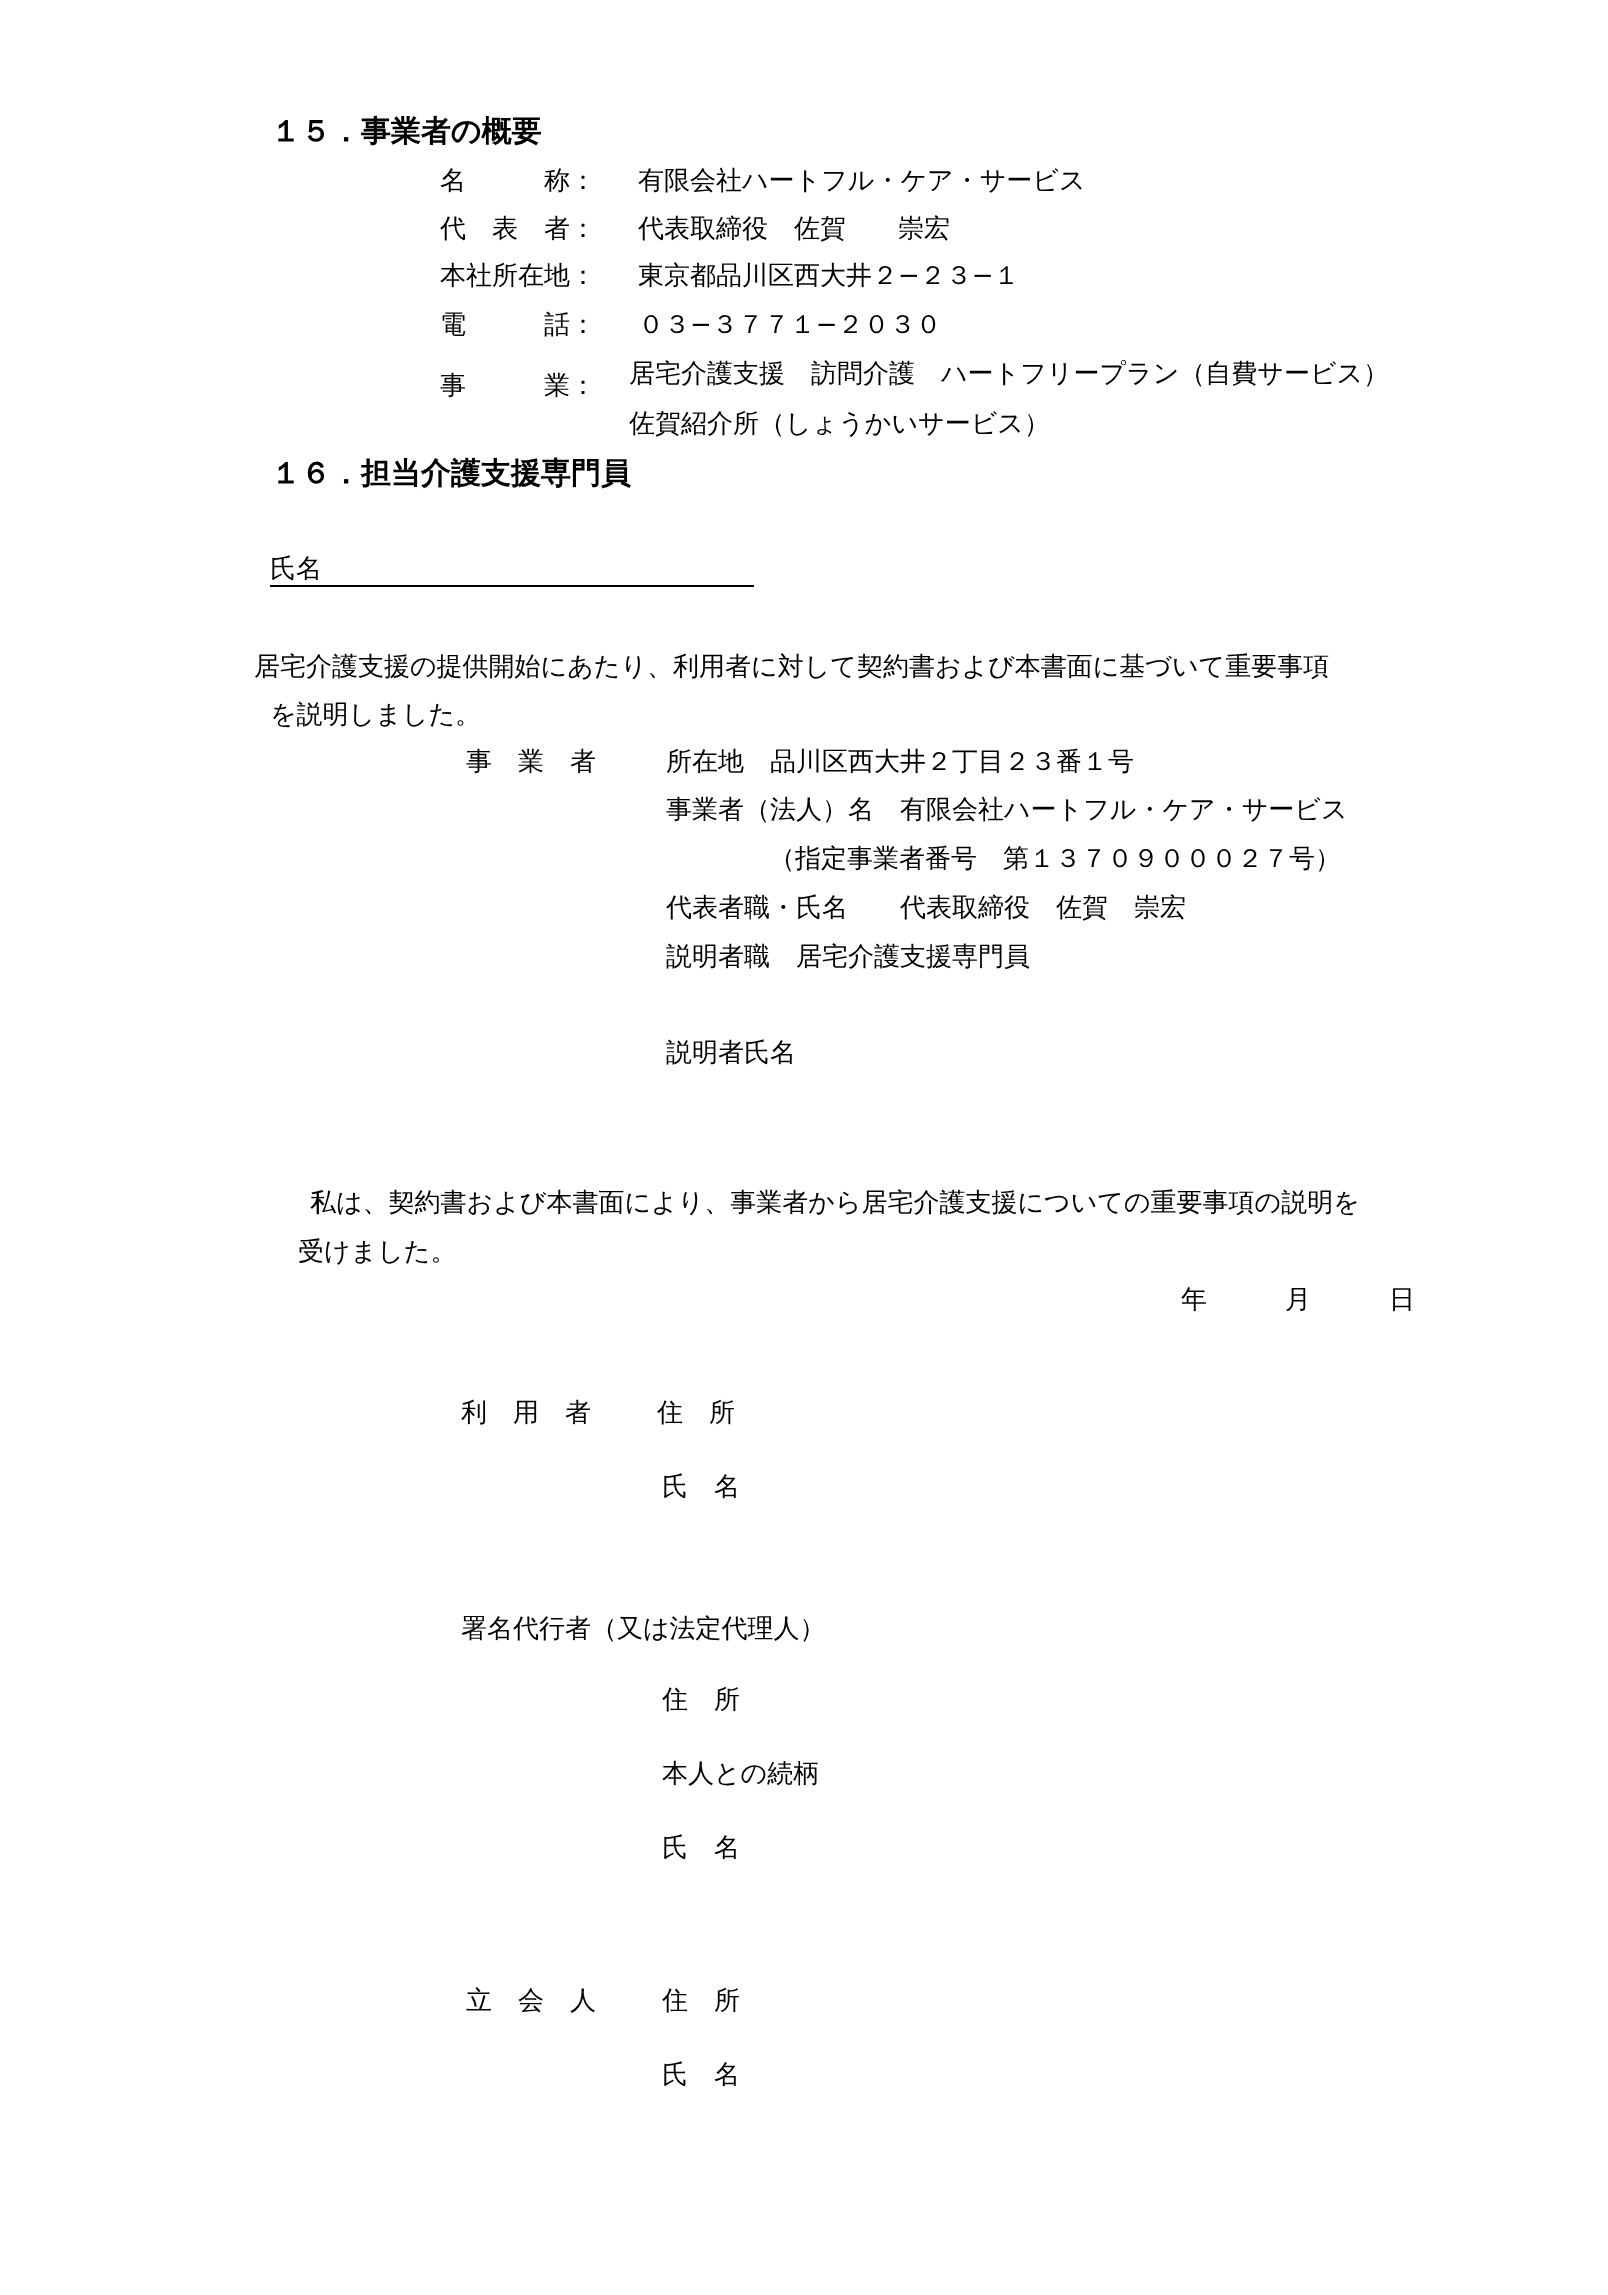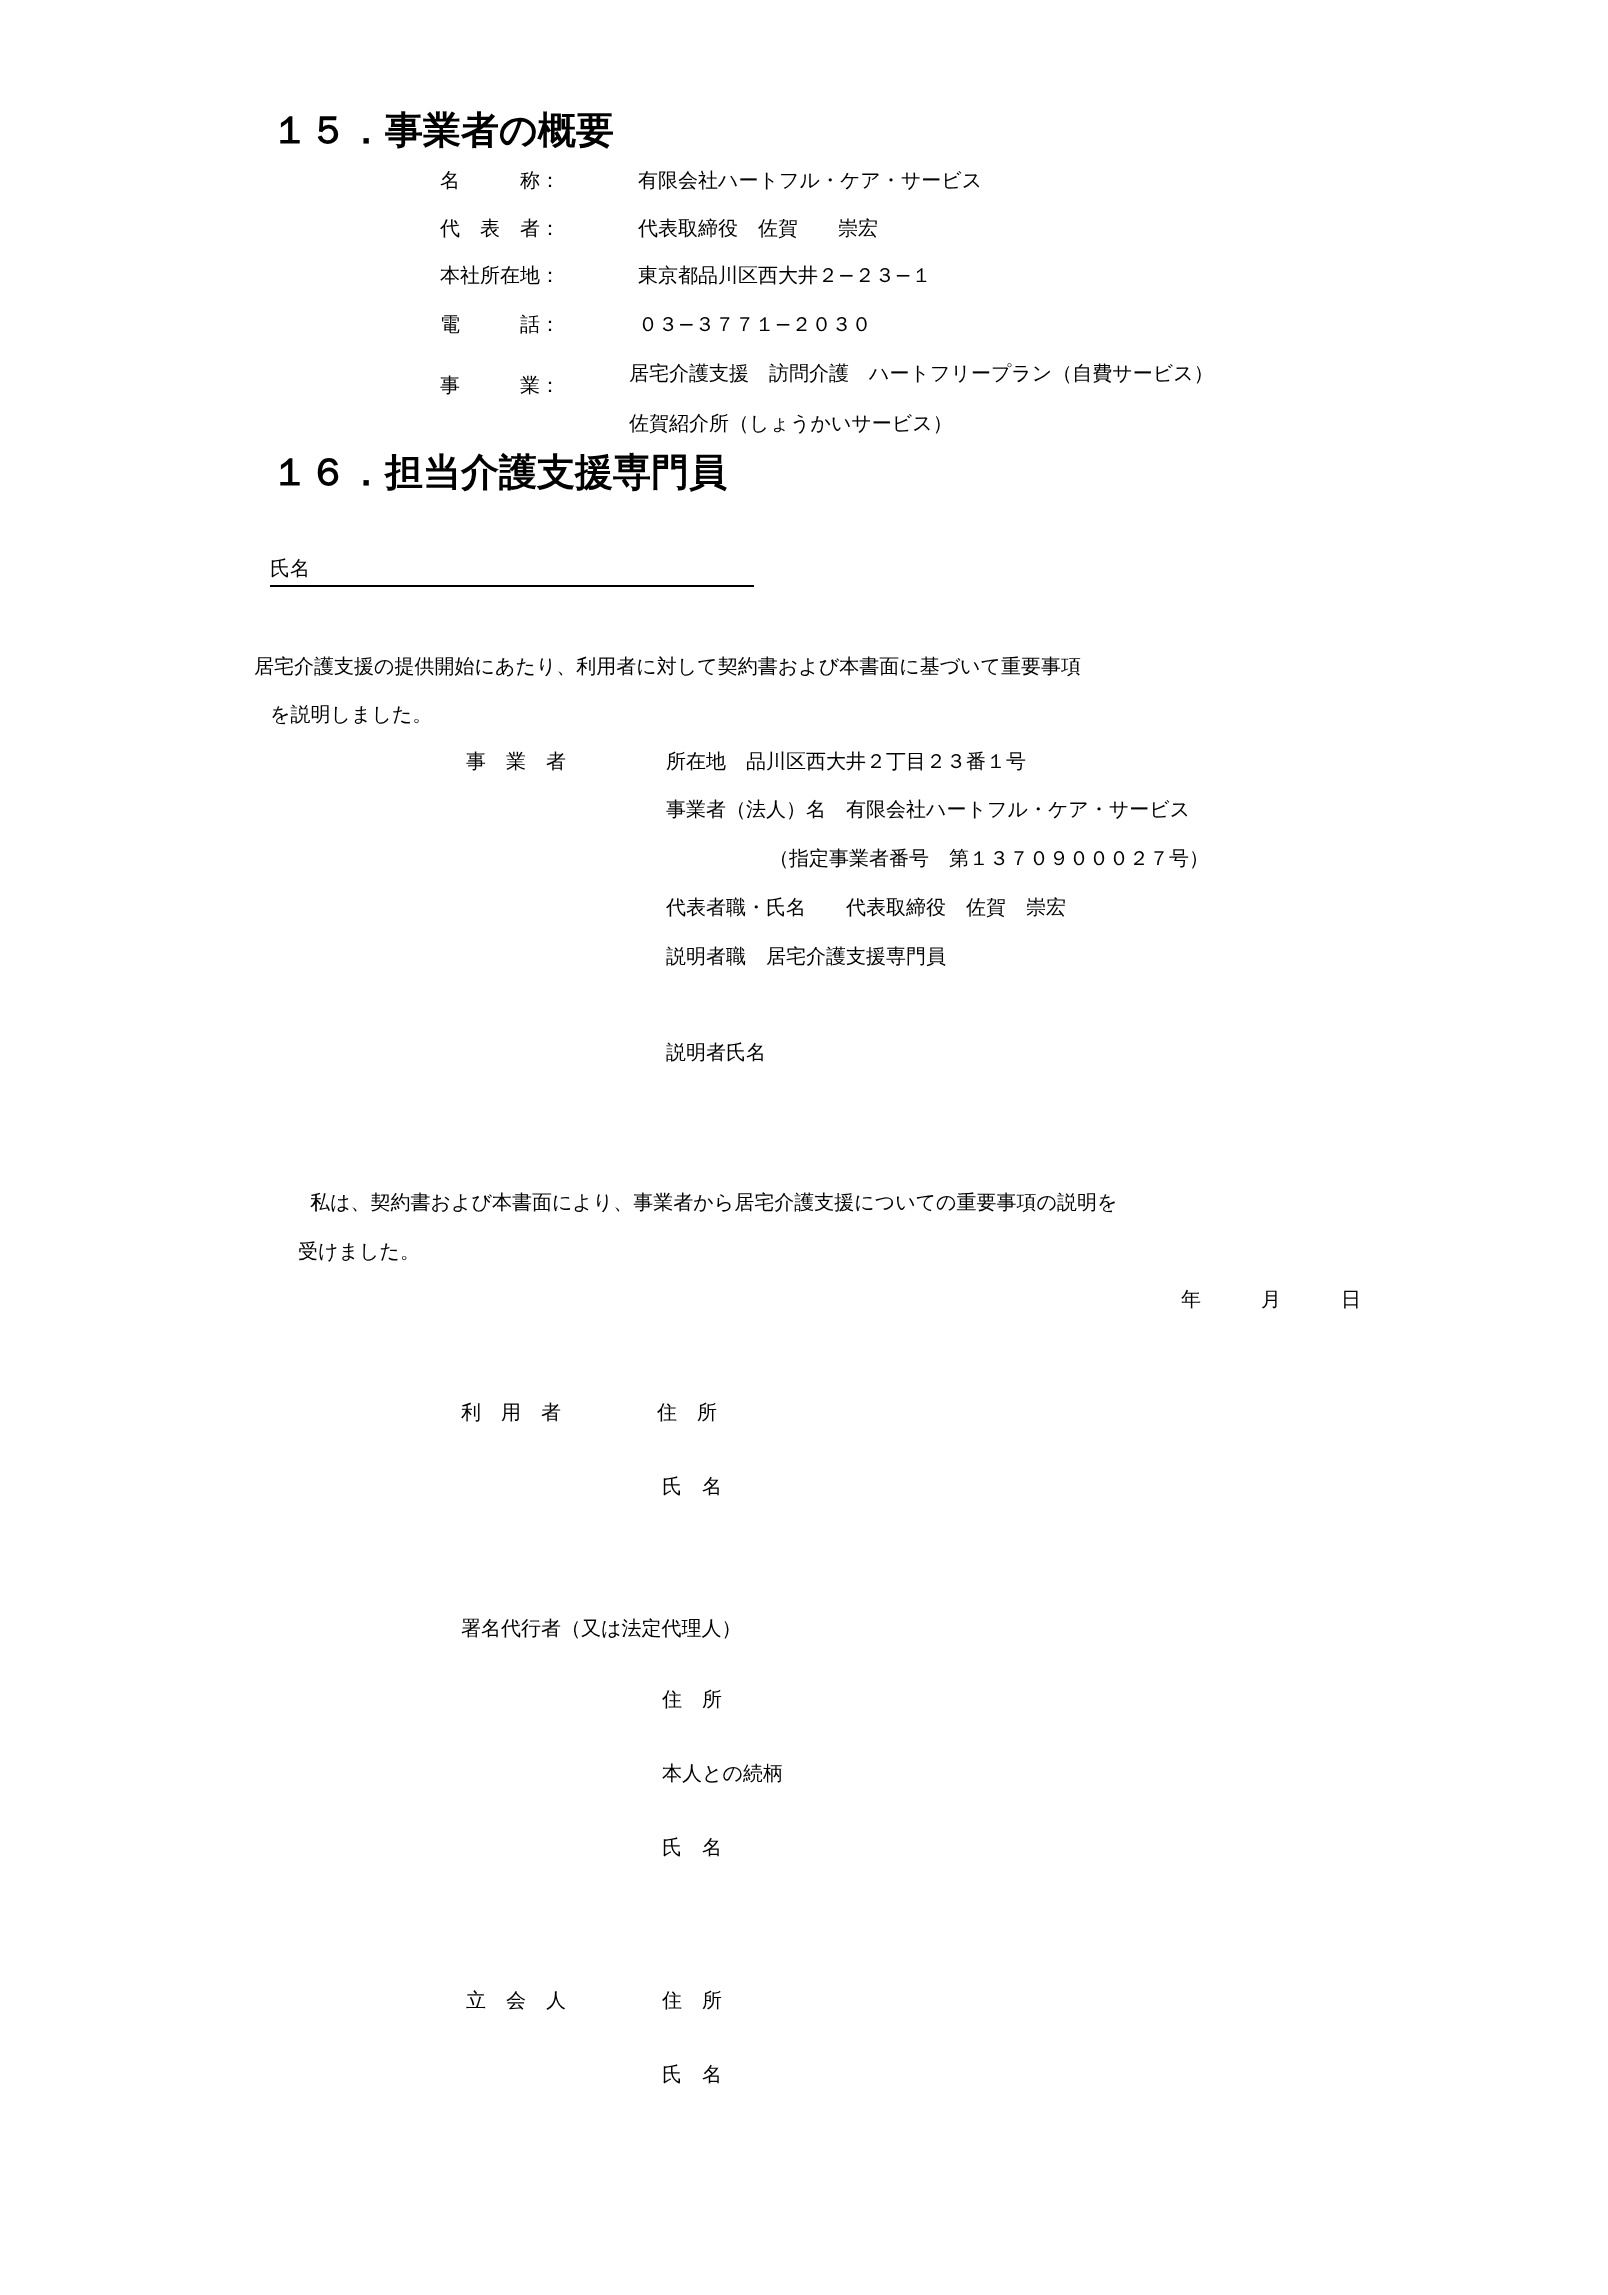--- a/index.html
+++ b/index.html
@@ -1,22 +1,22 @@
 <!DOCTYPE html>
 <html style="font-size:10.5px"><head>
 <meta charset="utf-8">
 <style>
   html, body { margin: 0; padding: 0; background: #ffffff; }
   body {
     width: 1609px; height: 2295px; position: relative; overflow: hidden;
     font-family: "DejaVu Sans", "Liberation Sans", sans-serif;
     color: #000000;
   }
-  .t { position: absolute; white-space: pre; font-size: 20px; line-height: 31px; }
-  .h { font-weight: bold; font-size: 38px; line-height: 35px; }
+  .t { position: absolute; white-space: pre; font-size: 26px; line-height: 31px; }
+  .h { font-weight: bold; font-size: 30px; line-height: 35px; }
   .underline-rule { position: absolute; height: 2px; background: #000; }
 </style>
 </head>
 <body>
 
 <div>
 
   <div class="t h" style="left:271px; top:113px;">１５．事業者の概要</div>
 
   <div class="t" style="left:440px; top:165px;">名　　　称：</div>

